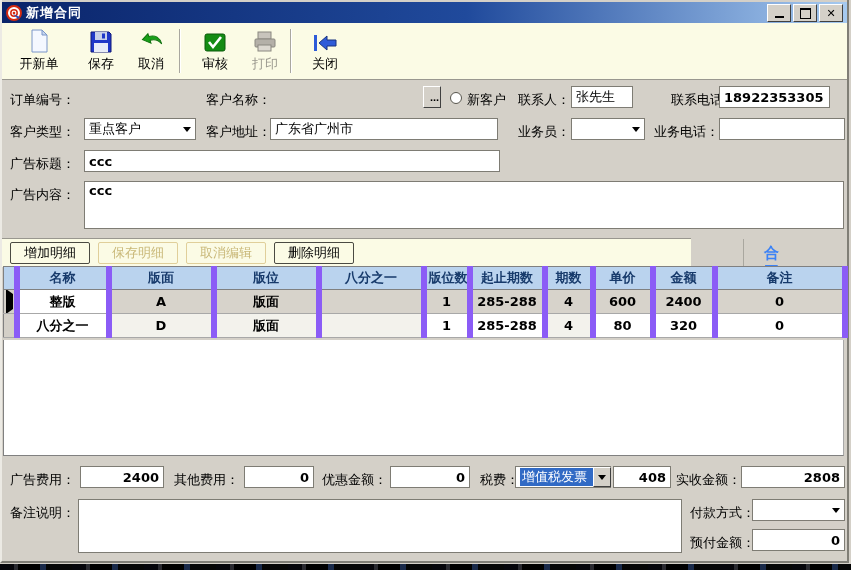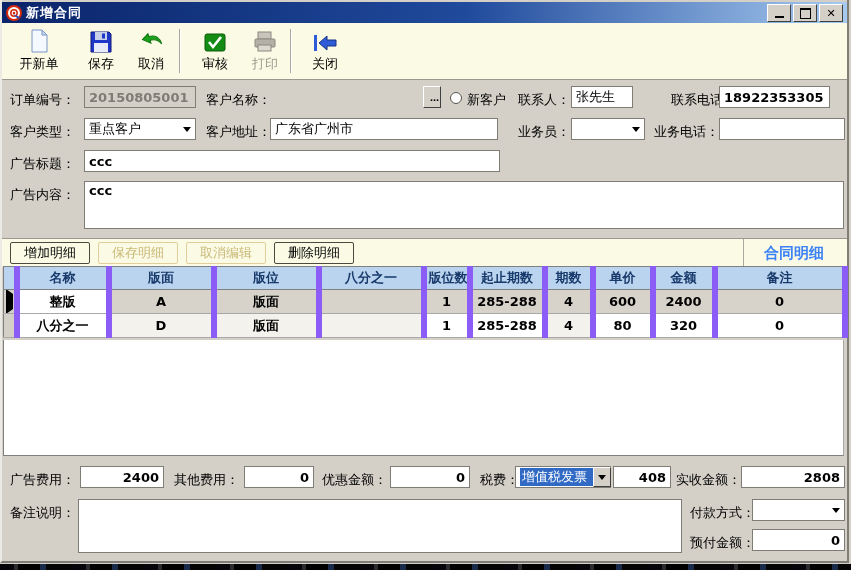--- a/index.html
+++ b/index.html
@@ -54,21 +54,21 @@
   .hl{background:#316AC5;color:#fff;padding:0 2px;}
   .browse-btn{position:absolute;width:18px;height:22px;background:#D4D0C8;
       border:1px solid;border-color:#fff #404040 #404040 #fff;box-sizing:border-box;
       font-size:11px;font-weight:bold;text-align:center;line-height:18px;cursor:pointer;}
   .radio{position:absolute;width:12px;height:12px;border:1px solid #58564E;
       border-radius:50%;background:#fff;box-sizing:border-box;cursor:pointer;}
   .tarea{position:absolute;background:#fff;border:1px solid #7E7C74;box-sizing:border-box;
       font-family:inherit;font-size:13px;font-weight:bold;padding:1px 4px;resize:none;outline:none;}
 
   
-  .detailbar{position:absolute;left:2px;top:238px;width:845px;height:28px;
+  .detailbar{position:absolute;left:2px;top:238px;width:689px;height:28px;
       background:#FBFBE5;border-top:1px solid #99978F;text-decoration:underline;}
   .dbtn{position:absolute;top:3px;width:80px;height:22px;background:#FBFBE5;
       border:1px solid #4A4A42;border-radius:2px;font-size:13px;font-family:inherit;
       color:#000;cursor:pointer;padding:0;}
   .dbtn.disabled{border-color:#E0CF9A;color:#C9B878;cursor:default;}
   .dsep{position:absolute;top:0;width:1px;height:28px;background:#A9A79F;}
   .section-title{position:absolute;top:5px;font-size:15px;font-weight:bold;color:#3b82f6;}
 
   
   .grid{position:absolute;left:3px;top:266px;width:841px;}
@@ -180,21 +180,20 @@
         <svg width="26" height="20" viewBox="0 0 26 20">
             <rect x="2" y="2" width="3" height="16" fill="#2E5BD8"></rect>
             <path d="M7 10 L15 3 L15 7 L24 7 L24 13 L15 13 L15 17 Z" fill="#2E5BD8" stroke="#18337E"></path>
           </svg>
       </span>
       <div class="tlabel">关闭</div>
     </div>
   </div>
 
   <span class="lbl" style="left:10px;top:91px;">订单编号：</span>
-  <input class="inp readonly" style="left: 84px; top: 86px; width: 112px;" value="20150805001">
   <span class="lbl" style="left:206px;top:91px;">客户名称：</span>
   <button class="browse-btn" style="left:423px;top:86px;">...</button>
   <span class="radio" style="left:450px;top:92px;"></span>
   <span class="lbl" style="left:467px;top:91px;">新客户</span>
   <span class="lbl" style="left:518px;top:91px;">联系人：</span>
   <input class="inp" style="left: 571px; top: 86px; width: 62px;" value="张先生">
   <span class="lbl" style="left:654px;top:91px;margin-left:17px;">联系电话：</span>
   <input class="inp bold" style="left: 719px; top: 86px; width: 111px;" value="18922353305">
 
   <span class="lbl" style="left:10px;top:123px;">客户类型：</span>

